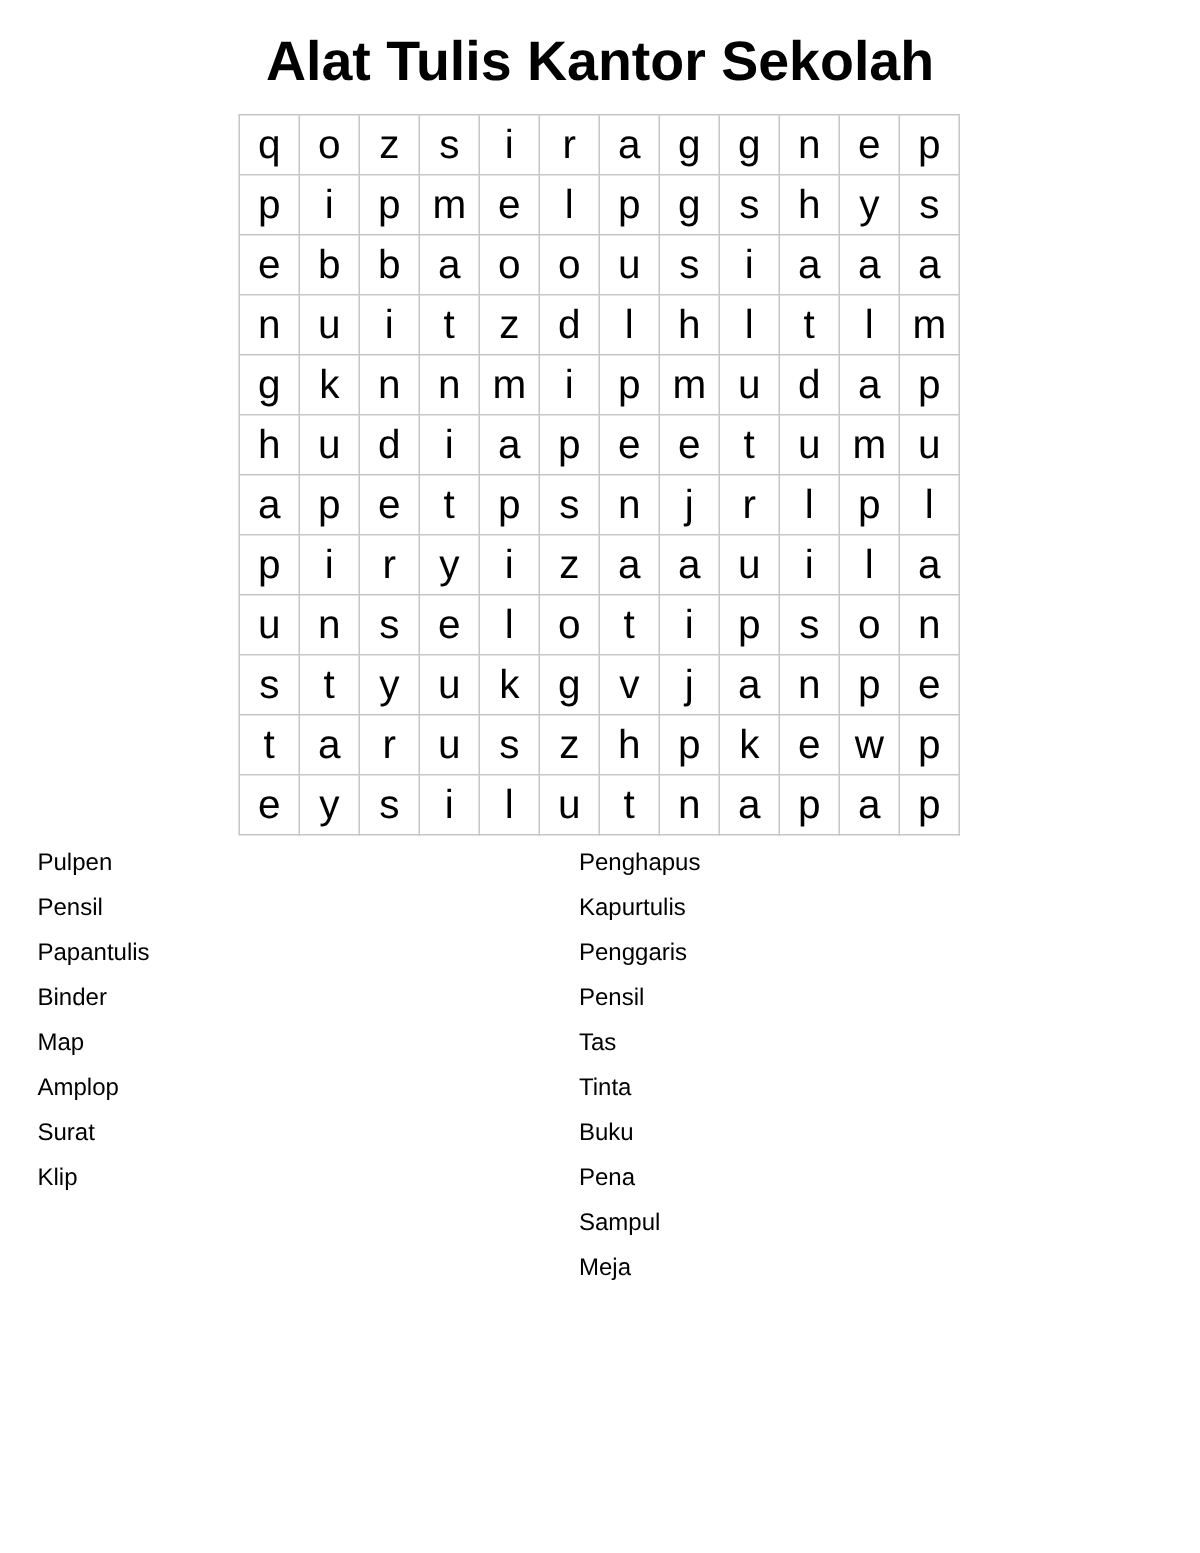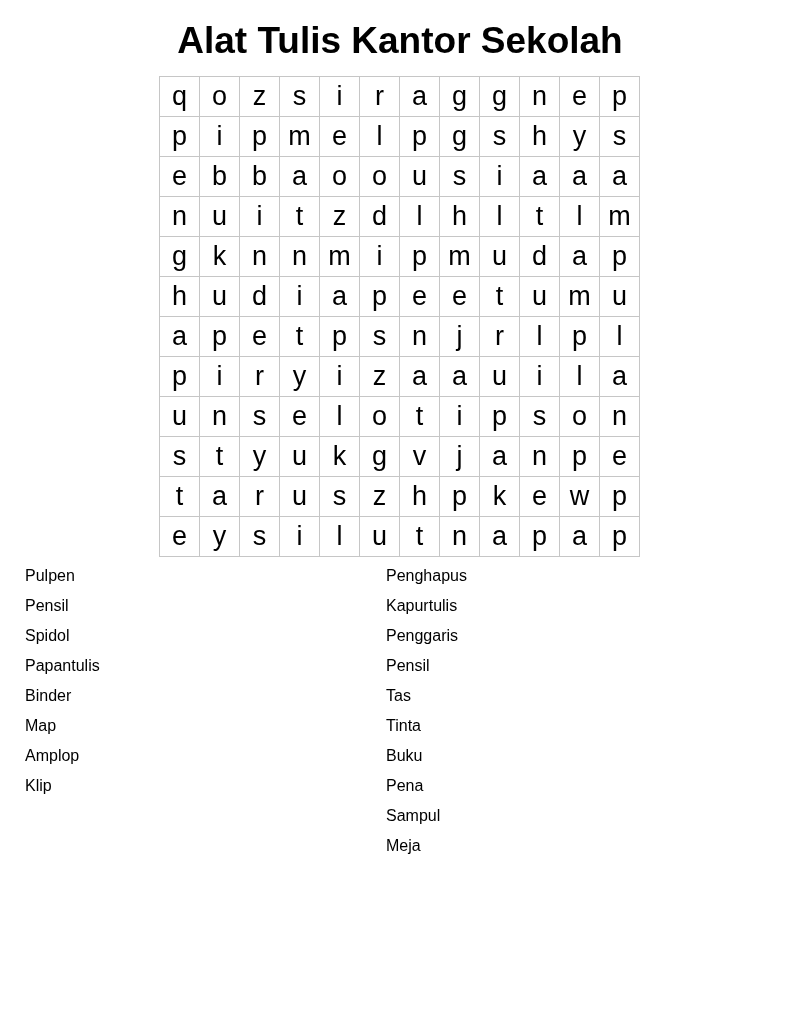--- a/index.html
+++ b/index.html
@@ -214,25 +214,25 @@
     <div class="cell">n</div>
     <div class="cell">a</div>
     <div class="cell">p</div>
     <div class="cell">a</div>
     <div class="cell">p</div>
   </div>
 
 <ul class="word-col left">
     <li>Pulpen</li>
     <li>Pensil</li>
-    <li>Spidol</li>
     <li>Papantulis</li>
     <li>Binder</li>
     <li>Map</li>
     <li>Amplop</li>
+    <li>Surat</li>
     <li>Klip</li>
   </ul>
 <ul class="word-col right">
     <li>Penghapus</li>
     <li>Kapurtulis</li>
     <li>Penggaris</li>
     <li>Pensil</li>
     <li>Tas</li>
     <li>Tinta</li>
     <li>Buku</li>

